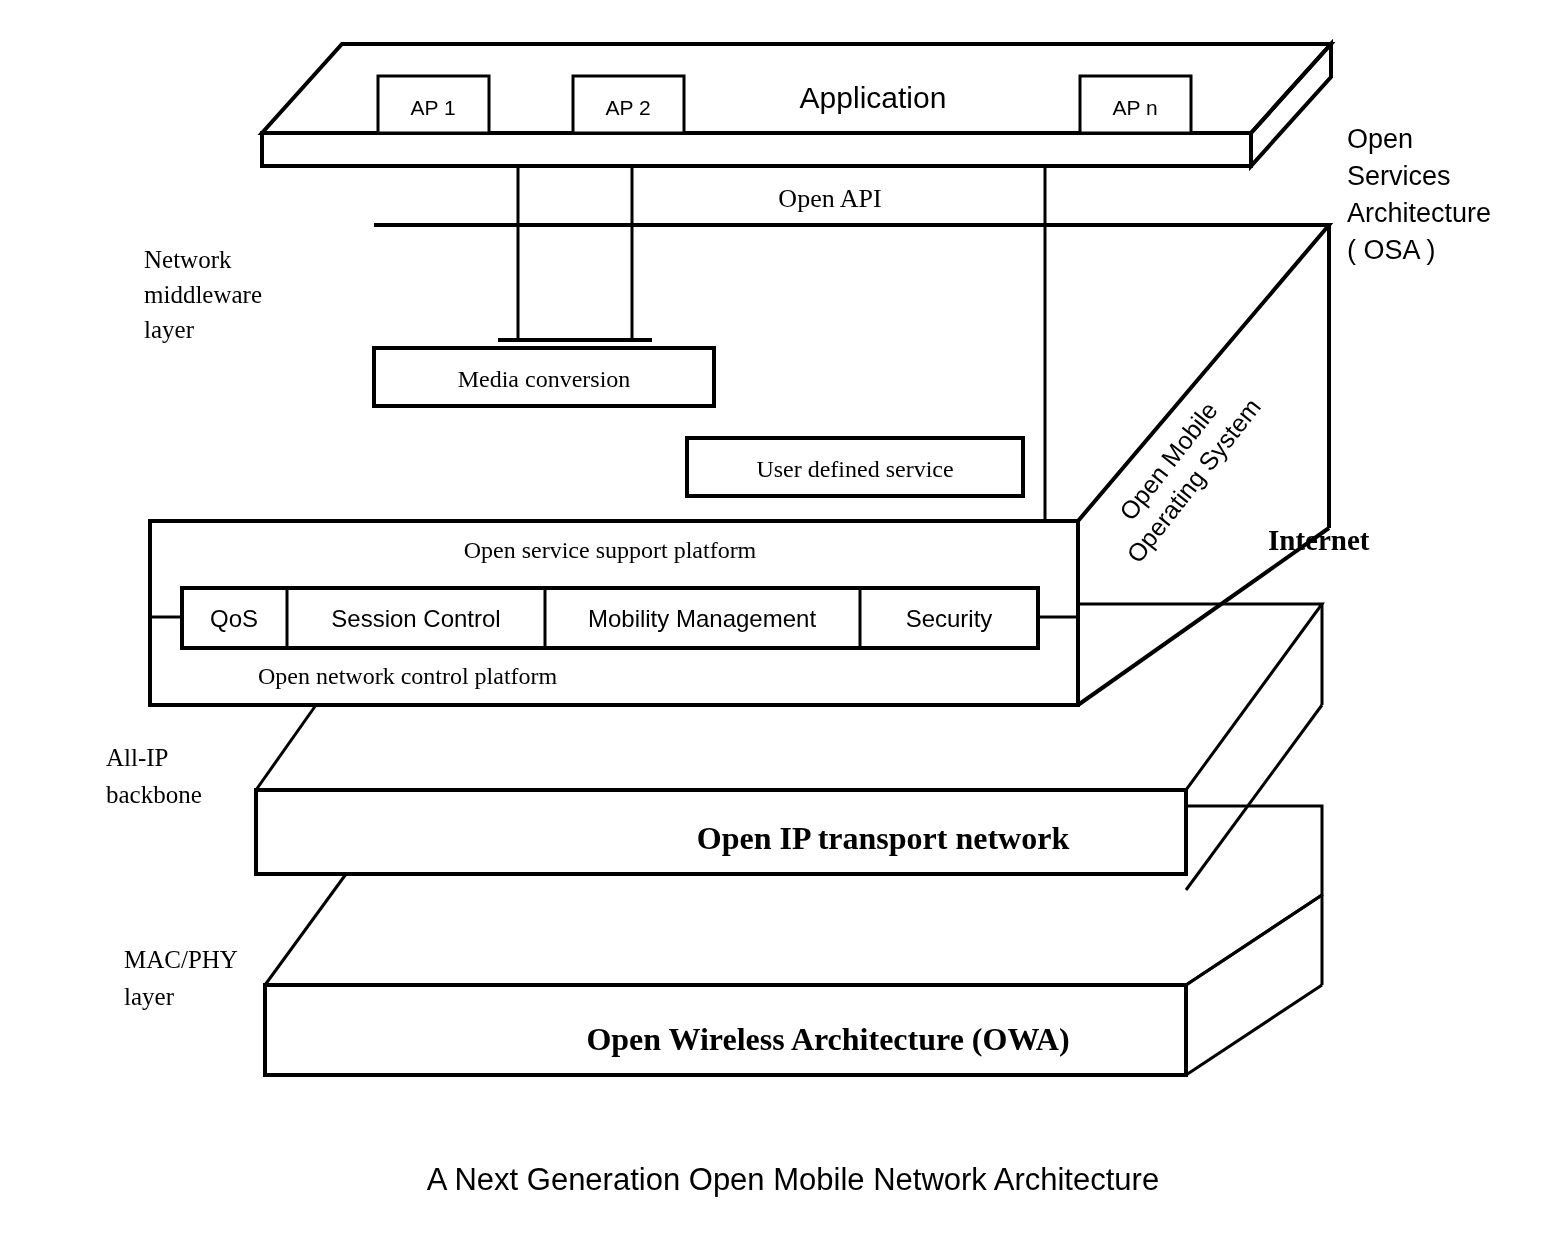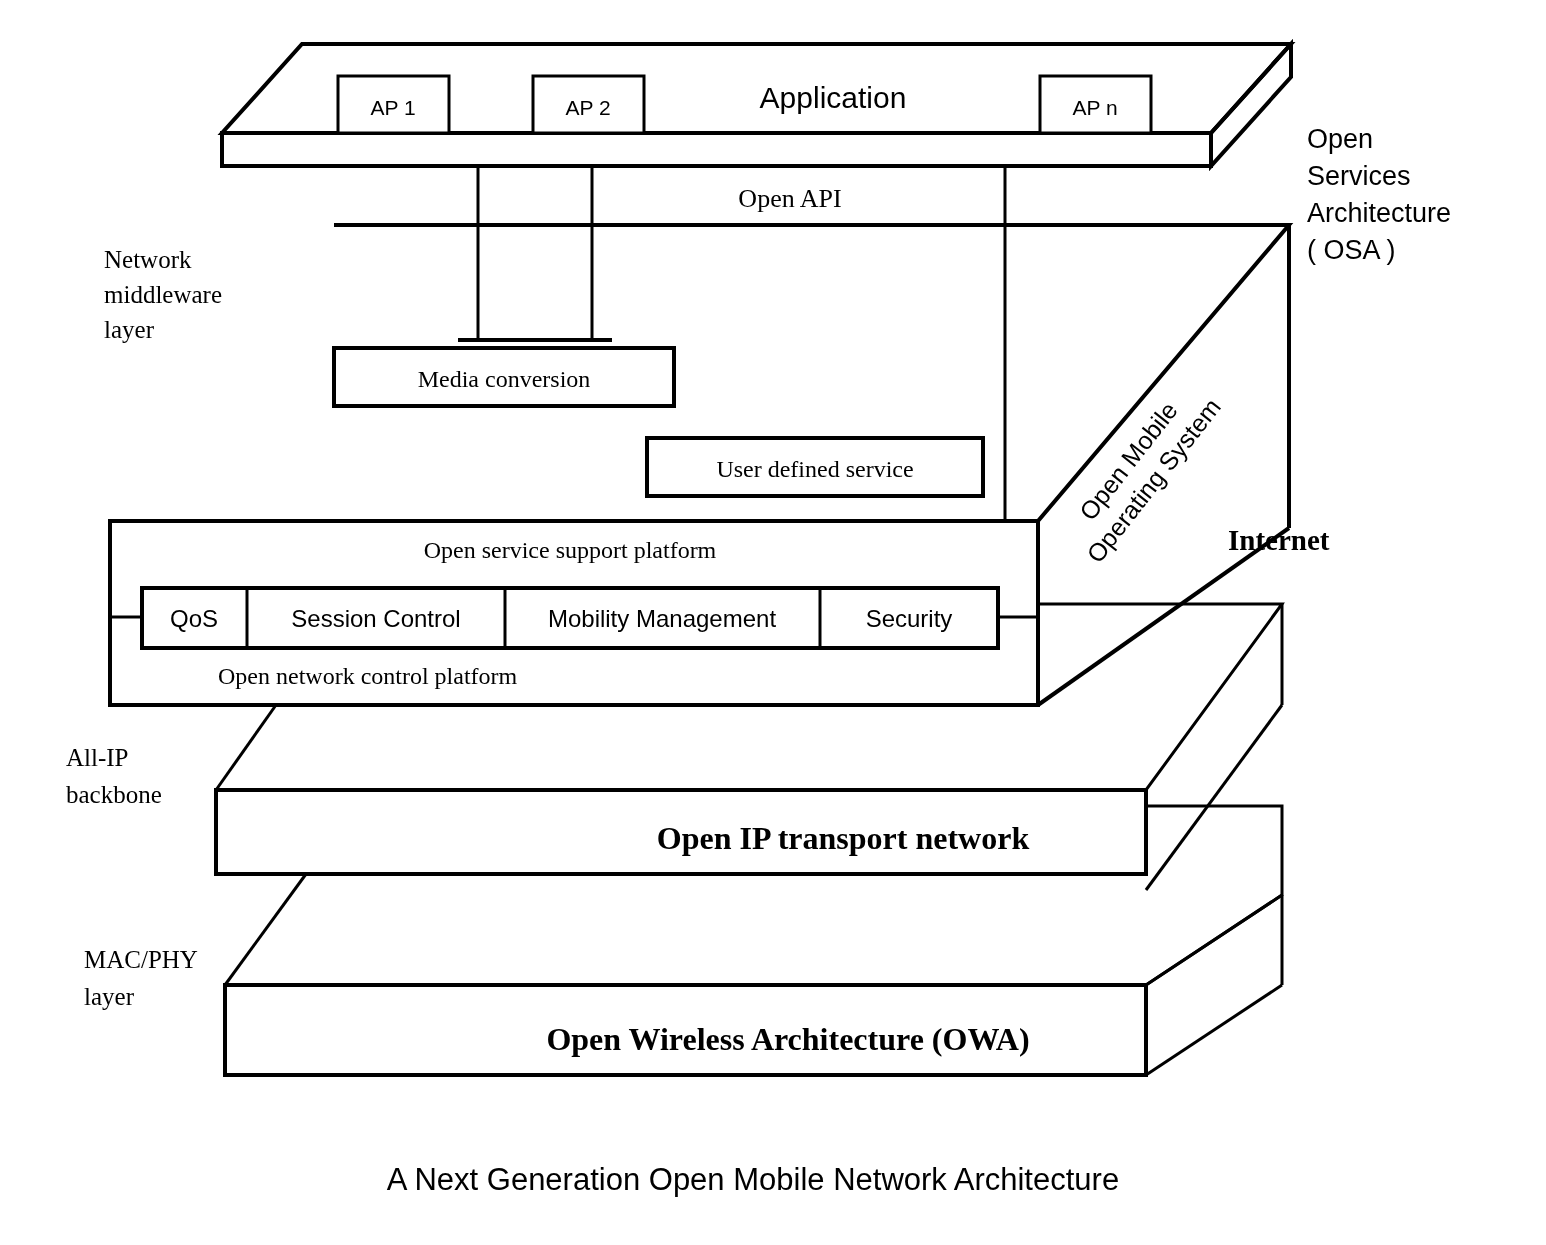--- a/index.html
+++ b/index.html
@@ -10,20 +10,21 @@
   body {
     width: 1546px;
     height: 1245px;
     font-family: "Liberation Serif", serif;
     overflow: hidden;
   }
   #diagram-root {
     position: relative;
     width: 1350px;
     height: 1245px;
+    margin-left: 40px;
   }
   svg#arch-svg {
     position: absolute;
     top: 0;
     left: 0;
     width: 1546px;
     height: 1245px;
   }
   .stroke {
     fill: none;

